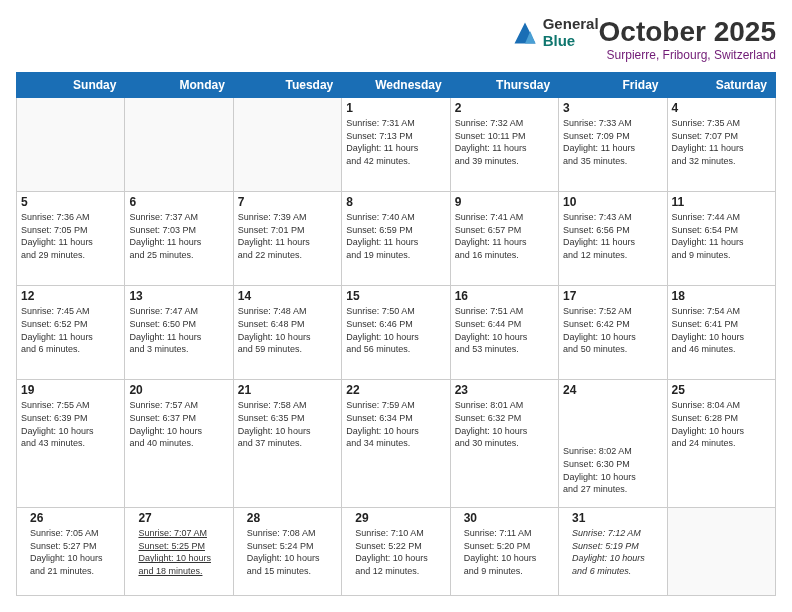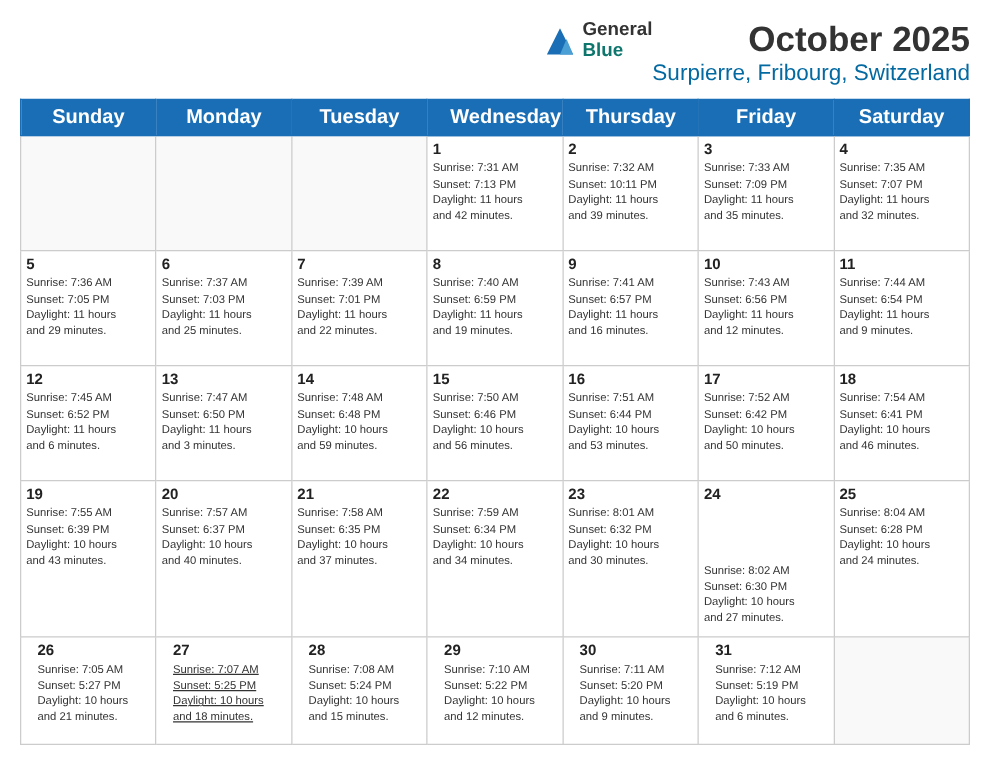--- a/index.html
+++ b/index.html
@@ -49,38 +49,38 @@
     }
     .title-block {
       text-align: right;
     }
     .month-title {
       font-size: 28px;
       font-weight: bold;
       color: #333;
     }
     .location-title {
-      font-size: 18px;
-      color: #0369a1;
+      font-size: 12px;
+      color: #701a75;
     }
     .calendar {
       flex: 1;
       border: 1px solid #ccc;
       border-collapse: collapse;
       width: 100%;
       table-layout: fixed;
     }
     .calendar th {
       background: #1a6eb5;
       color: #fff;
-      font-size: 16px;
-      font-weight: bold;
-      padding: 5px 18px;
+      font-size: 12px;
+      font-weight: bold;
+      padding: 5px 8px;
       border: 1px solid #1a6eb5;
-      text-align: center;
+      text-align: right;
     }
     .calendar td {
       border: 1px solid #ccc;
       vertical-align: top;
       padding: 3px 4px;
       font-size: 9.5px;
       color: #333;
       height: 88px;
     }
     .day-num {
@@ -353,21 +353,21 @@
           </td>
           <td>
             <div class="day-num">30</div>
             <div class="day-info" style="white-space: pre-line;">Sunrise: 7:11 AM
 Sunset: 5:20 PM
 Daylight: 10 hours
 and 9 minutes.</div>
           </td>
           <td>
             <div class="day-num">31</div>
-            <div class="day-info" style="white-space: pre-line;">Sunrise: 7:12 AM
+            <div class="day-info" style="white-space: pre-line; font-style: italic;">Sunrise: 7:12 AM
 Sunset: 5:19 PM
 Daylight: 10 hours
 and 6 minutes.</div>
           </td>
           <td class="empty-cell"></td>
         </tr>
       </tbody>
   </table>
 </div>
 

